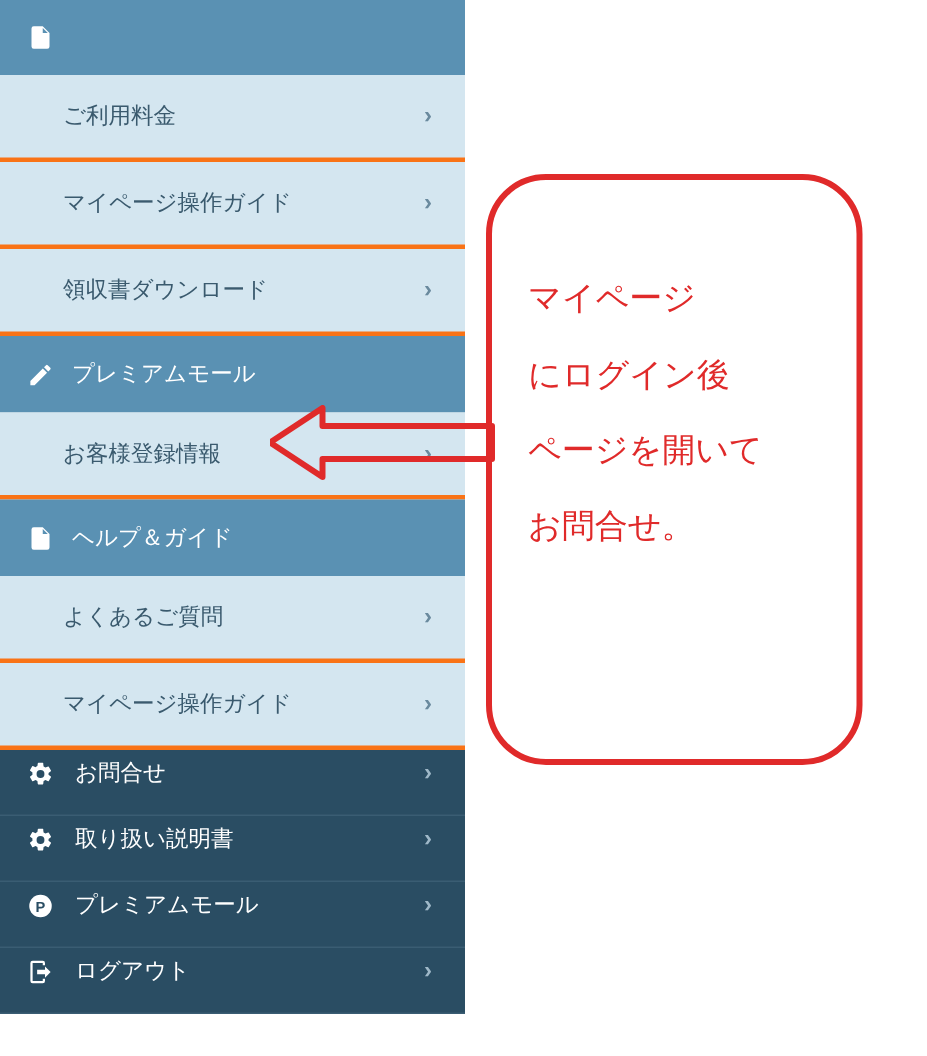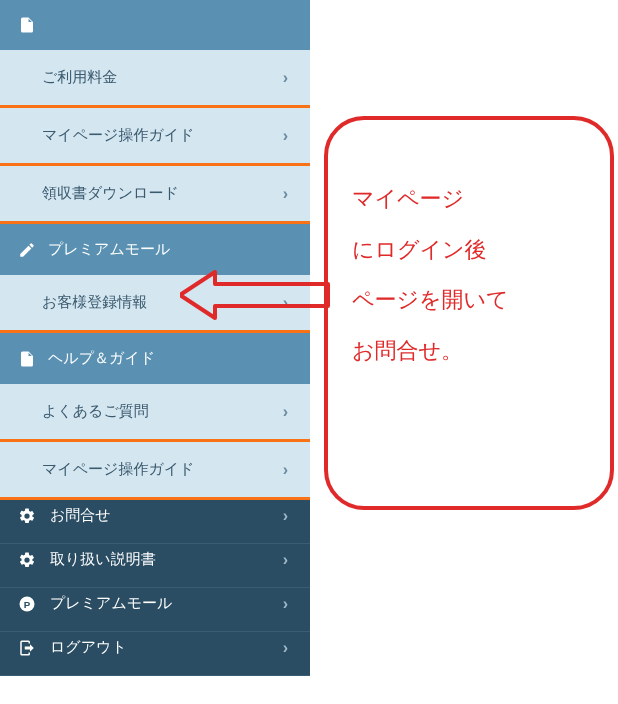--- a/index.html
+++ b/index.html
@@ -54,21 +54,21 @@
       font-size: 16px;
     }
     .dark-item .chevron { color: #9fb8c8; }
     .icon { width: 18px; height: 18px; display: inline-flex; align-items: center; justify-content: center; flex-shrink: 0; }
     .icon svg { width: 100%; height: 100%; }
 
     .callout {
       position: absolute;
       left: 324px;
       top: 116px;
-      width: 290px;
+      width: 251px;
       min-height: 394px;
       border: 4px solid #e02a2a;
       border-radius: 40px;
       padding: 54px 24px 24px;
       color: #e02a2a;
       font-size: 22px;
       line-height: 2.3;
       font-weight: 500;
     }
     .callout-arrow {

